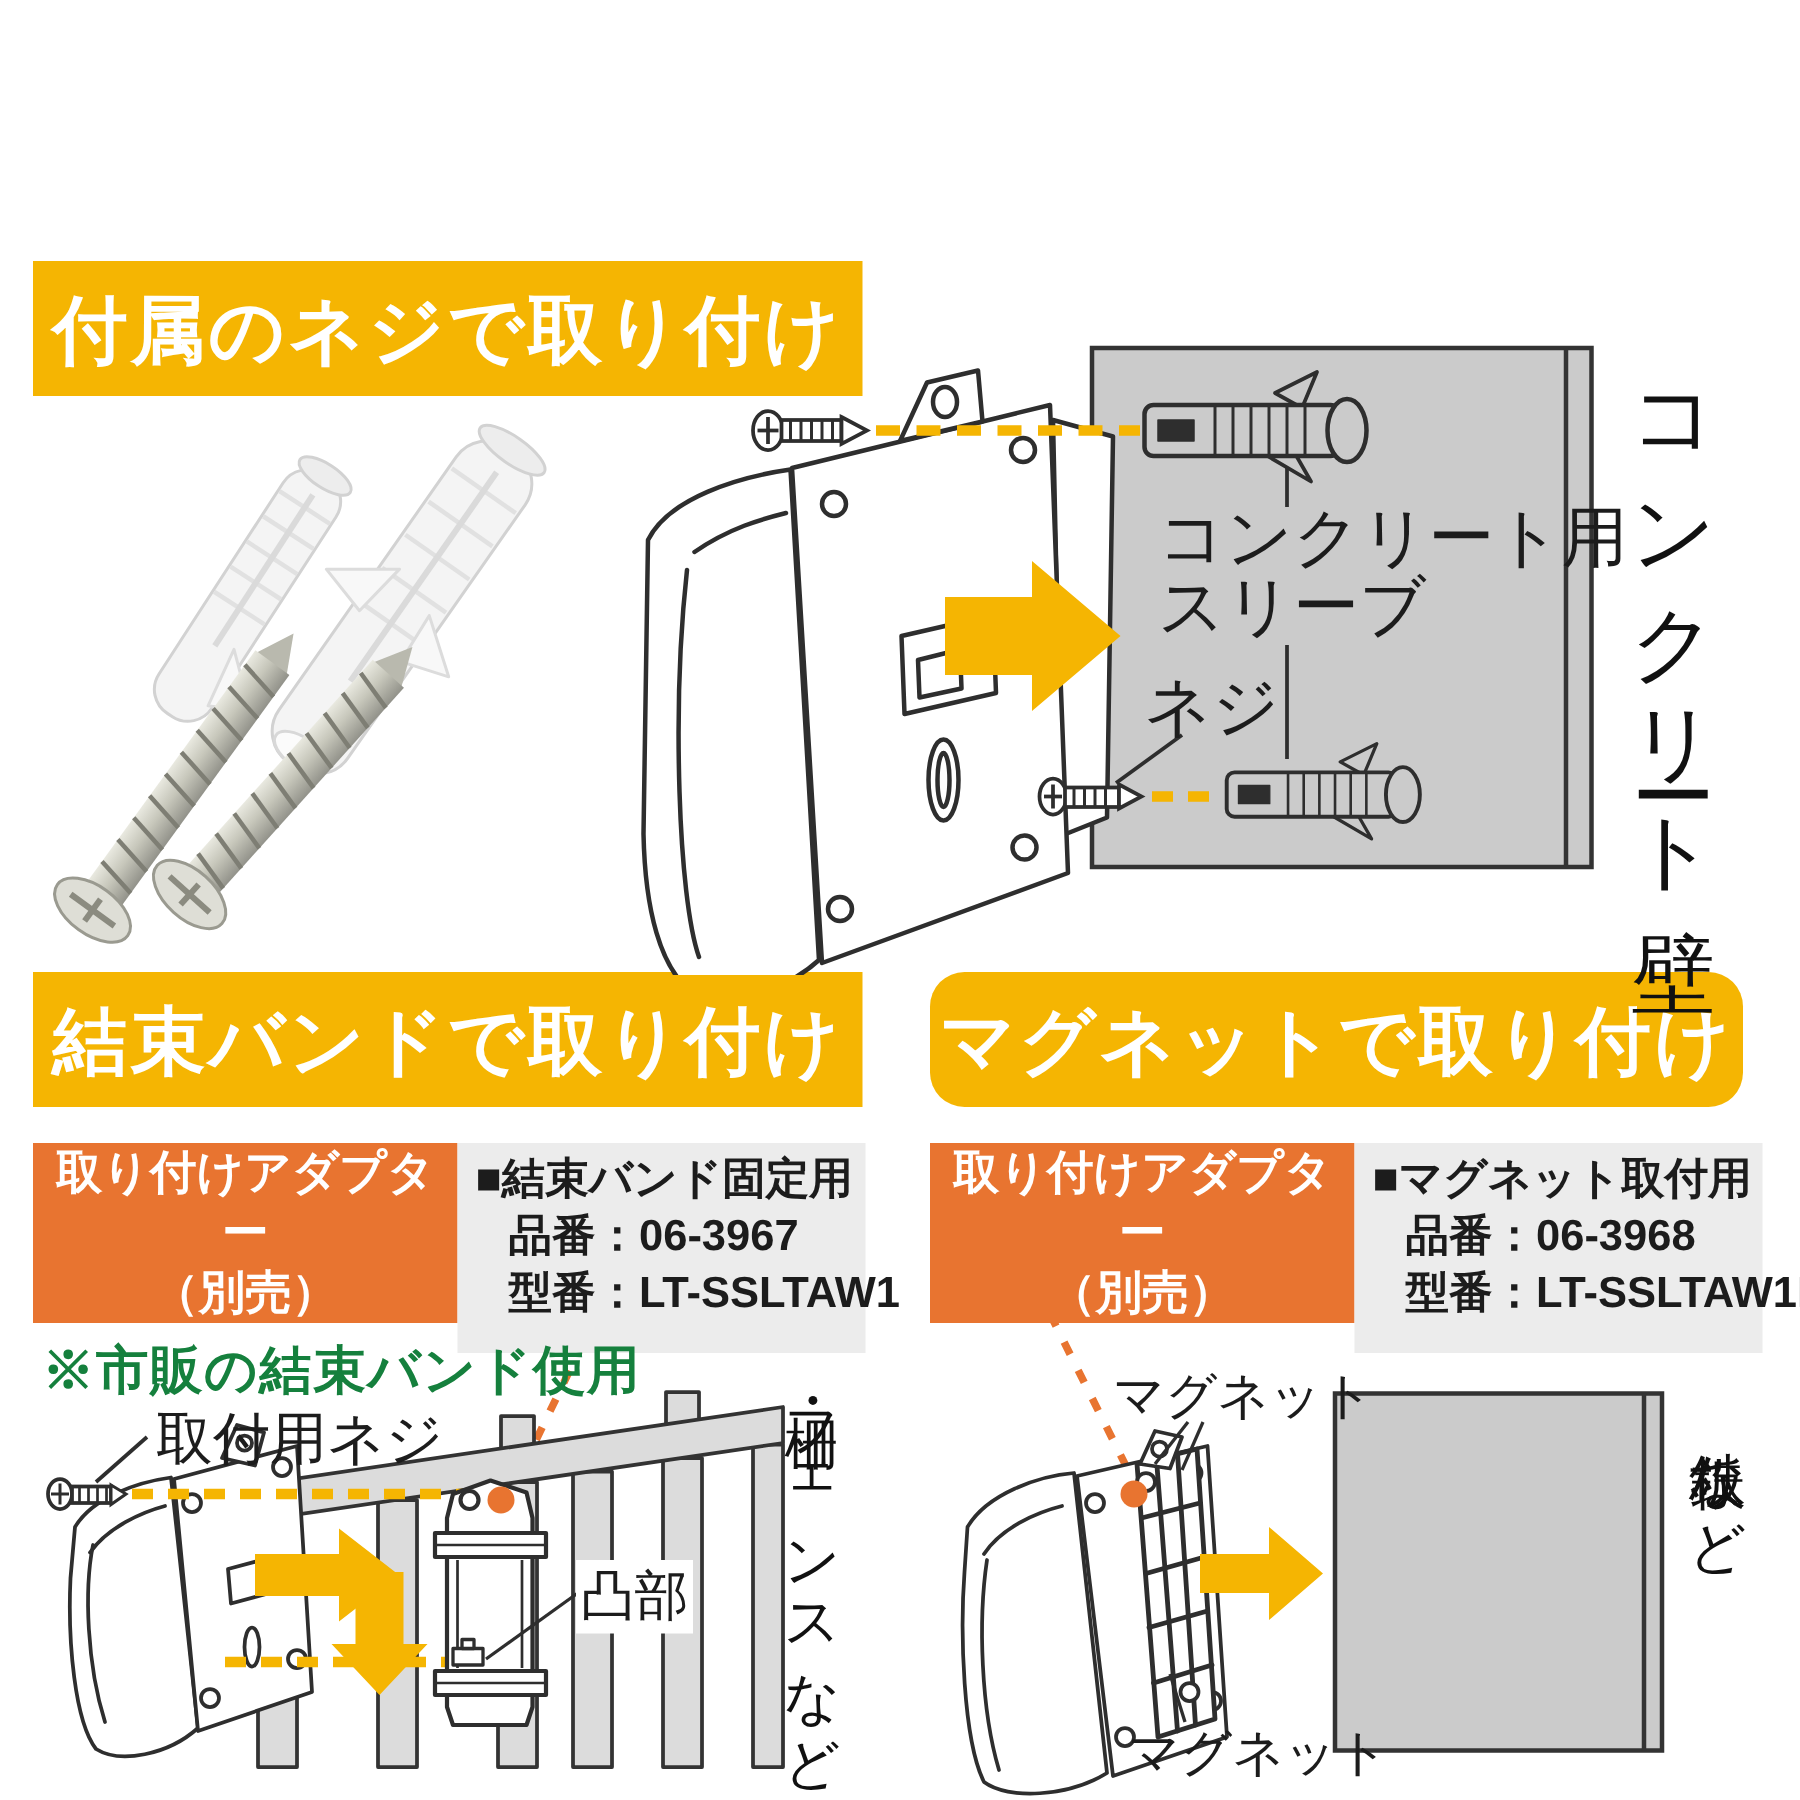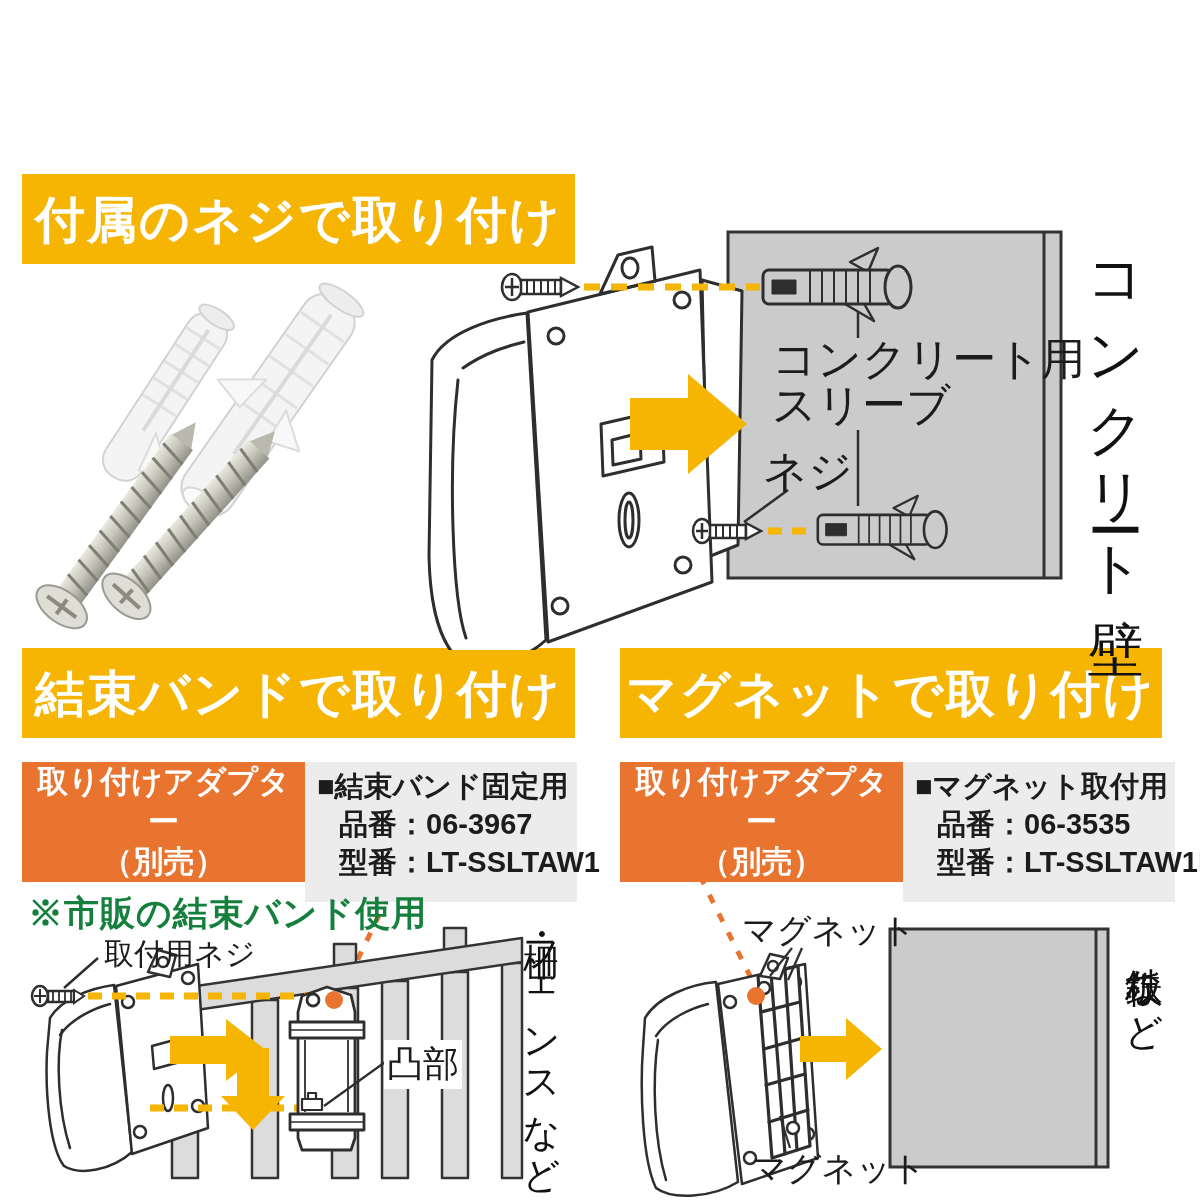--- a/index.html
+++ b/index.html
@@ -14,41 +14,41 @@
     color:#fff;font-size:90px;font-weight:bold;letter-spacing:6px;white-space:nowrap;
   }
   
   .sec-header{
     position:absolute;height:90px;background:#F5B502;color:#fff;
     font-size:50px;font-weight:bold;text-align:center;line-height:92px;
     letter-spacing:2px;white-space:nowrap;
   }
   .h-screw{left:22px;top:174px;width:553px;}
   .h-band{left:22px;top:648px;width:553px;}
-  .h-magnet{left:620px;top:648px;width:542px;}
+  .h-magnet{left:620px;top:648px;width:542px;border-radius:23px;}
   
   .adapter-box{
     position:absolute;top:762px;width:283px;height:120px;background:#E87430;
     color:#fff;font-weight:bold;text-align:center;font-size:31px;line-height:40px;
     padding-top:0;display:flex;flex-direction:column;justify-content:center;box-sizing:border-box;
   }
   .ab-band{left:22px;} .ab-magnet{left:620px;}
   .info-box{
     position:absolute;top:762px;width:272px;height:140px;background:#ECECEC;
     color:#1c1c1c;font-size:29px;line-height:38px;font-weight:600;
     padding:5px 0 0 12px;box-sizing:border-box;white-space:nowrap;
   }
   .ib-band{left:305px;} .ib-magnet{left:903px;}
   .info-box .indent{padding-left:22px;}
   
   .lbl{position:absolute;color:#1c1c1c;white-space:nowrap;}
   .lbl-sleeve{left:772px;top:336px;font-size:44px;line-height:46px;}
   .lbl-neji{left:752px;top:442px;font-size:44px;margin-left:11px;}
   .note-band{left:28px;top:890px;font-size:35px;font-weight:bold;color:#15803d;letter-spacing:1px;}
-  .lbl-mount-screw{left:104px;top:934px;font-size:30px;}
+  .lbl-mount-screw{left:104px;top:934px;font-size:38px;}
   .lbl-totsu{left:384px;top:1040px;font-size:36px;background:#fff;padding:0 3px;}
   .lbl-mag-top{left:742px;top:908px;font-size:34px;}
   .lbl-mag-bottom{left:752px;top:1146px;font-size:34px;}
   .vlbl{position:absolute;color:#111;writing-mode:vertical-rl;white-space:nowrap;}
   .v-wall{left:1078px;top:230px;font-size:56px;height:400px;letter-spacing:4px;}
   .v-fence{left:516px;top:914px;font-size:37px;height:285px;letter-spacing:1px;}
   .v-plate{left:1118px;top:938px;font-size:38px;height:250px;letter-spacing:2px;}
   
   .art{position:absolute;}
   .art1{left:0;top:155px;width:1200px;height:495px;}
@@ -362,21 +362,21 @@
     <div class="indent">品番：06-3967</div>
     <div class="indent">型番：LT-SSLTAW1</div>
   </div>
 
   <div class="adapter-box ab-magnet">
     <div>取り付けアダプター</div>
     <div>（別売）</div>
   </div>
   <div class="info-box ib-magnet">
     <div>■マグネット取付用</div>
-    <div class="indent">品番：06-3535</div>
+    <div class="indent">品番：06-3968</div>
     <div class="indent">型番：LT-SSLTAW1M</div>
   </div>
 
   <div class="lbl lbl-sleeve">
     <div>コンクリート用</div>
     <div>スリーブ</div>
   </div>
   <div class="lbl lbl-neji">ネジ</div>
   <div class="vlbl v-wall">コンクリート壁</div>
 

